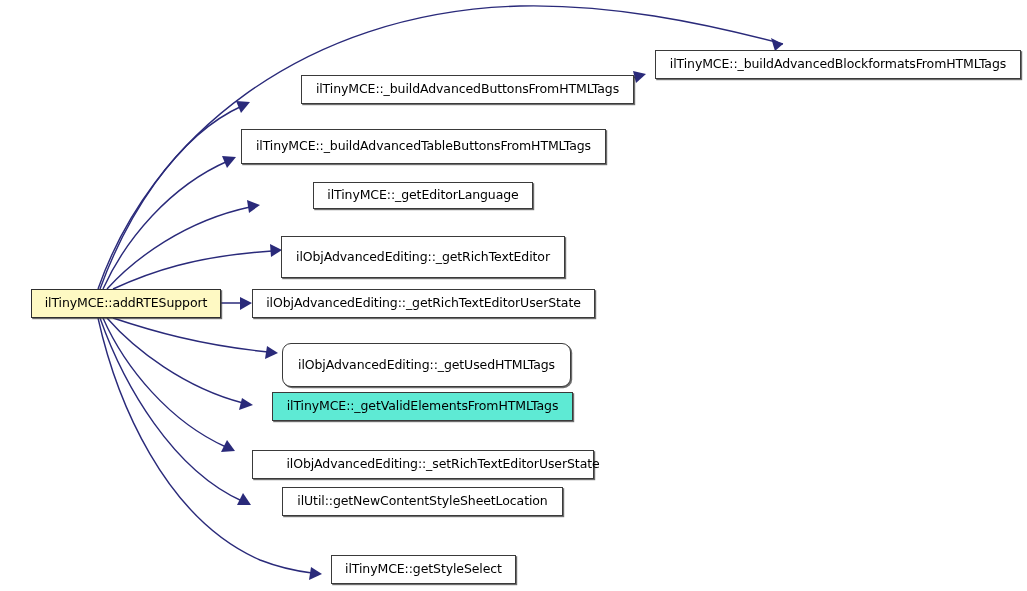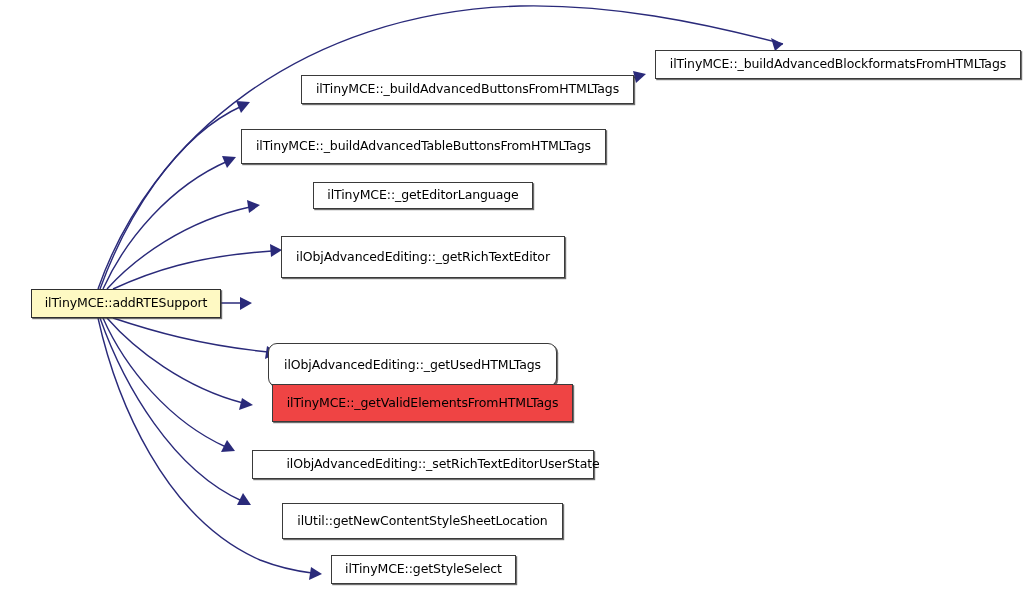--- a/index.html
+++ b/index.html
@@ -80,18 +80,19 @@
       <path d="M 322 574 L 311 567 L 309 580 Z" class="arrow-head" fill="#2A2A7A"></path>
       <path d="M 591 88 L 636 77" class="edge-path" stroke="#2A2A7A"></path>
       <path d="M 646 74 L 633 71 L 636 83 Z" class="arrow-head" fill="#2A2A7A"></path>
     </svg>
 <div class="node current" style="left: 3px; top: 289px; width: 190px; height: 29px; background: #fef9c3; margin-left: 28px;">ilTinyMCE::addRTESupport</div>
     <div class="node" style="left: 655px; top: 50px; width: 366px; height: 29px; background: rgb(255, 255, 255); border-color: rgb(58, 58, 58);">ilTinyMCE::_buildAdvancedBlockformatsFromHTMLTags</div>
     <div class="node" style="left: 257px; top: 75px; width: 333px; height: 29px; background: rgb(255, 255, 255); border-color: rgb(58, 58, 58); margin-left: 44px;">ilTinyMCE::_buildAdvancedButtonsFromHTMLTags</div>
     <div class="node" style="left: 241px; top: 129px; width: 365px; height: 35px; background: rgb(255, 255, 255); border-color: rgb(58, 58, 58);">ilTinyMCE::_buildAdvancedTableButtonsFromHTMLTags</div>
     <div class="node" style="left: 313px; top: 182px; width: 220px; height: 27px; background: rgb(255, 255, 255); border-color: rgb(58, 58, 58);">ilTinyMCE::_getEditorLanguage</div>
     <div class="node" style="left: 281px; top: 236px; width: 284px; height: 42px; background: rgb(255, 255, 255); border-color: rgb(58, 58, 58);">ilObjAdvancedEditing::_getRichTextEditor</div>
-    <div class="node" style="left: 268px; top: 343px; width: 289px; height: 44px; background: rgb(255, 255, 255); border-color: rgb(58, 58, 58); border-radius: 9px;">ilObjAdvancedEditing::_getUsedHTMLTags</div>
-    <div class="node" style="left: 272px; top: 384px; width: 301px; height: 38px; background: #ef4444; border-color: rgb(58, 58, 58);">ilTinyMCE::_getValidElementsFromHTMLTags</div>
+    <div class="node" style="left: 252px; top: 289px; width: 343px; height: 29px; background: rgb(255, 255, 255); border-color: rgb(58, 58, 58);">ilObjAdvancedEditing::_getRichTextEditorUserState</div>
+    <div class="node" style="left: 282px; top: 343px; width: 289px; height: 44px; background: rgb(255, 255, 255); border-color: rgb(58, 58, 58); border-radius: 9px;">ilObjAdvancedEditing::_getUsedHTMLTags</div>
+    <div class="node" style="left: 272px; top: 392px; width: 301px; height: 29px; background: #5eead4; border-color: rgb(58, 58, 58);">ilTinyMCE::_getValidElementsFromHTMLTags</div>
     <div class="node" style="left: 252px; top: 450px; width: 342px; height: 29px; background: rgb(255, 255, 255); border-color: rgb(58, 58, 58); padding-left: 40px;">ilObjAdvancedEditing::_setRichTextEditorUserState</div>
-    <div class="node" style="left: 282px; top: 503px; width: 281px; height: 36px; background: rgb(255, 255, 255); border-color: rgb(58, 58, 58);">ilUtil::getNewContentStyleSheetLocation</div>
+    <div class="node" style="left: 282px; top: 487px; width: 281px; height: 29px; background: rgb(255, 255, 255); border-color: rgb(58, 58, 58);">ilUtil::getNewContentStyleSheetLocation</div>
     <div class="node" style="left: 331px; top: 555px; width: 185px; height: 29px; background: rgb(255, 255, 255); border-color: rgb(58, 58, 58);">ilTinyMCE::getStyleSelect</div>
   </div>
 
 </body></html>

